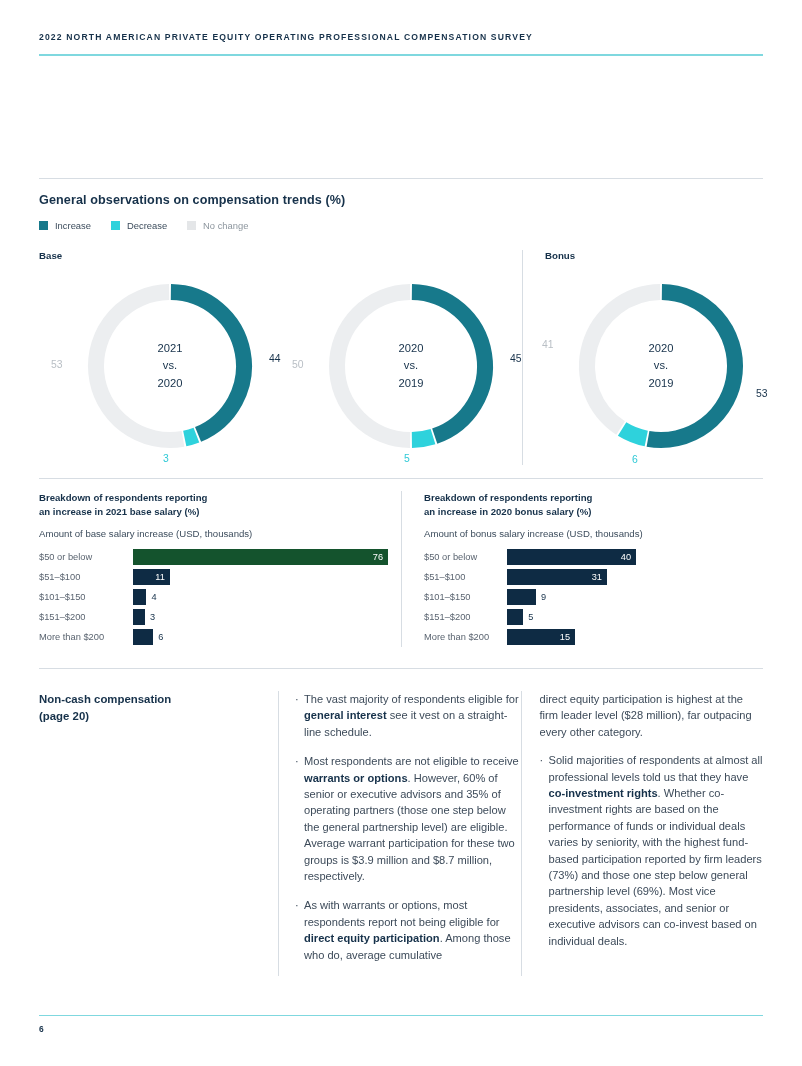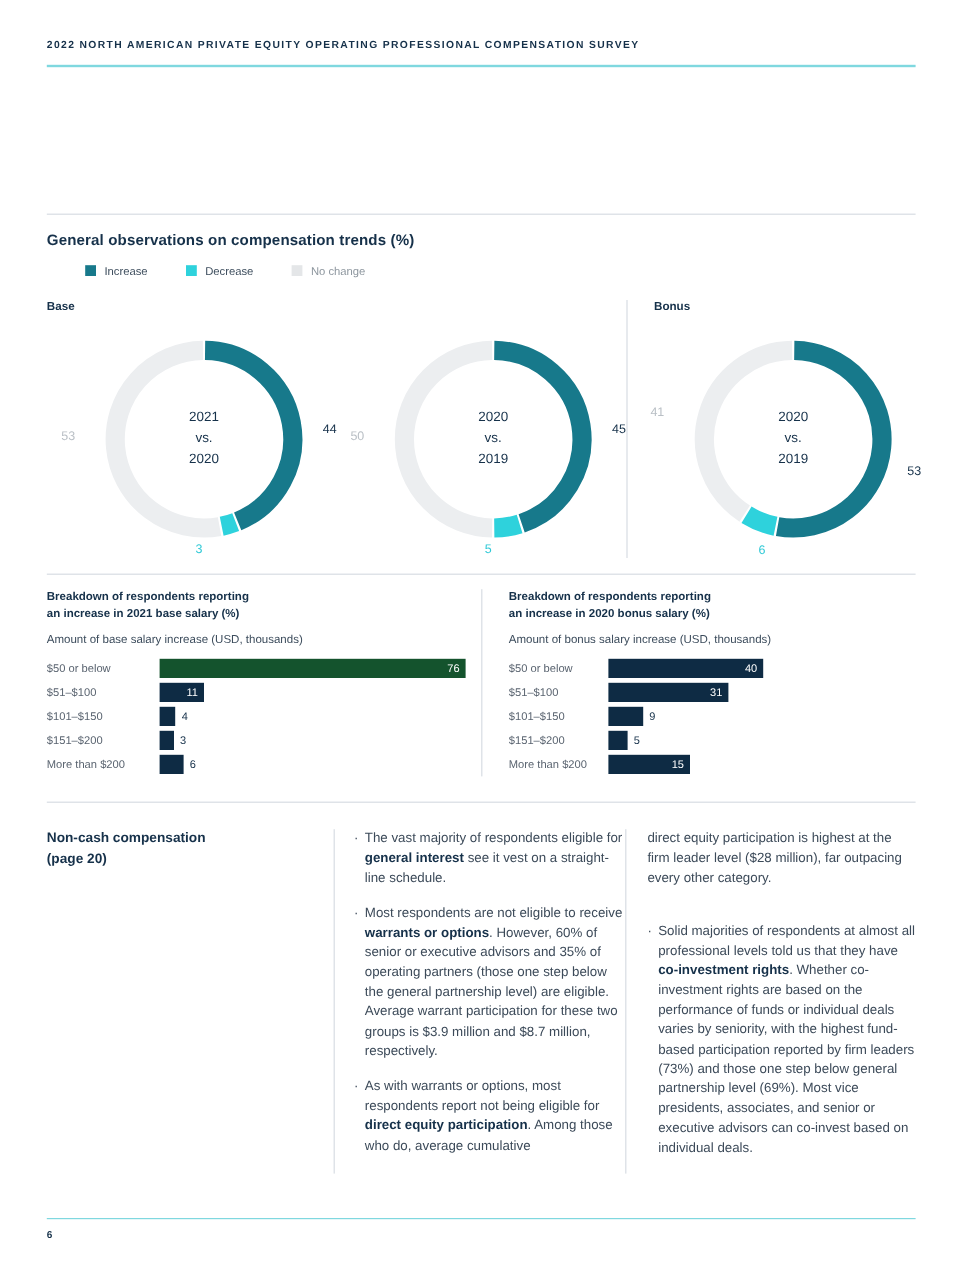--- a/index.html
+++ b/index.html
@@ -46,22 +46,21 @@
   .section-title {
     font-size: 12.6px;
     font-weight: bold;
     color: #16314a;
     letter-spacing: 0.1px;
   }
   .legend {
     display: flex;
     align-items: center;
     margin-top: 13px;
-    gap: 12px;
-    margin-left: 32px;
+    gap: 0px;
   }
   .legend-item {
     display: flex;
     align-items: center;
     margin-right: 20px;
   }
   .legend-swatch {
     width: 9px; height: 9px;
     margin-right: 7px;
     flex: none;
@@ -243,21 +242,21 @@
     margin-bottom: 13px;
   }
   .bullet-dot {
     flex: none;
     width: 9px;
     font-size: 11px;
     line-height: 1.48;
     color: #3c4a59;
   }
   .bullet-text { flex: 1; }
-  .cont-para { margin-bottom: 28px; }
+  .cont-para { margin-bottom: 12px; }
   b { color: #16314a; font-weight: bold; }
 
   
   .page-footer {
     position: absolute;
     left: 39px; right: 39px; bottom: 32px;
   }
   .footer-rule {
     height: 1.5px;
     background: #7fd8df;

